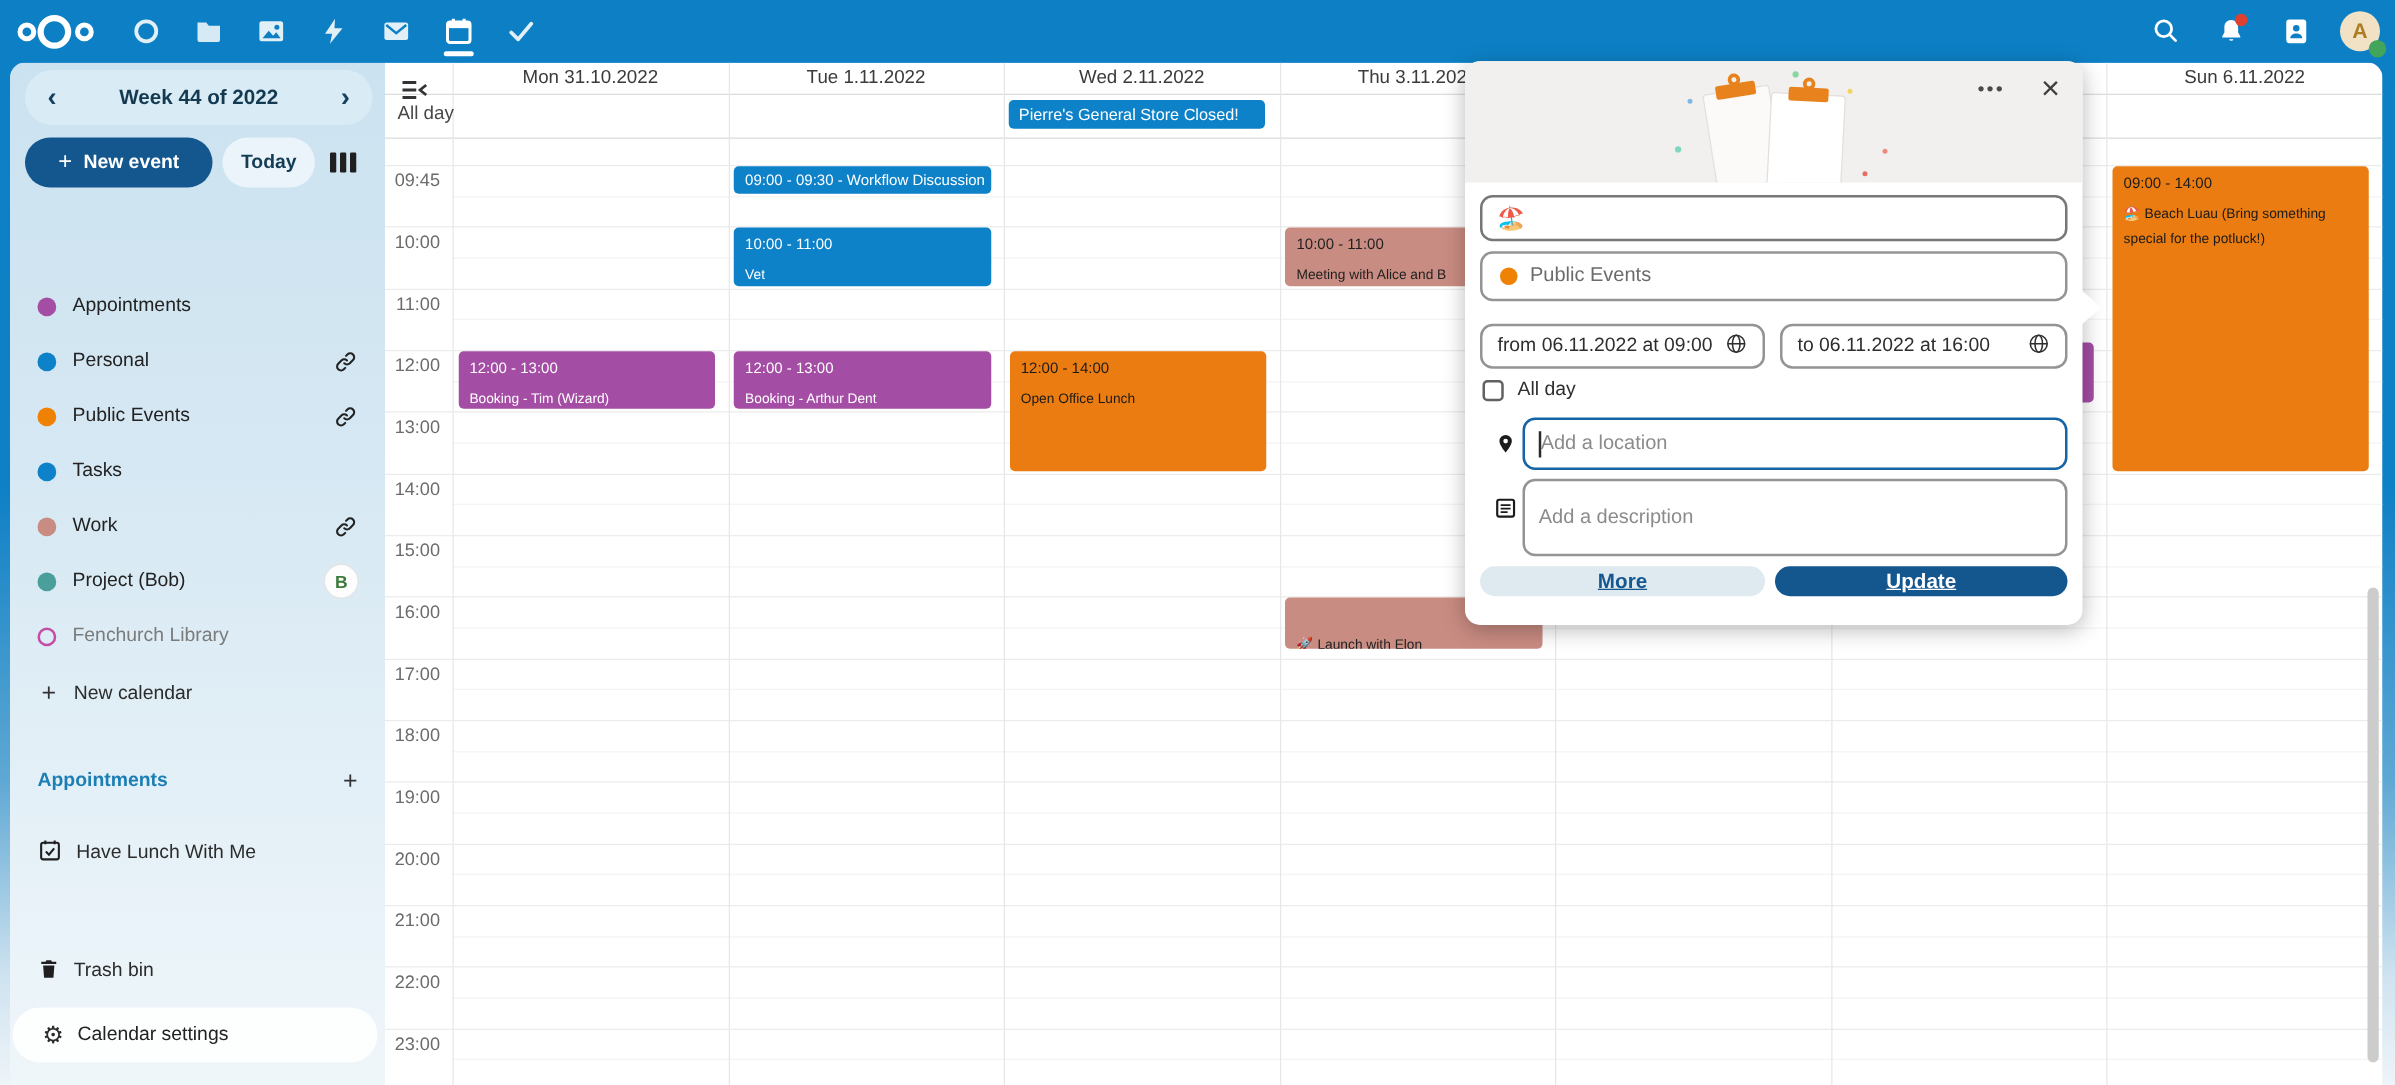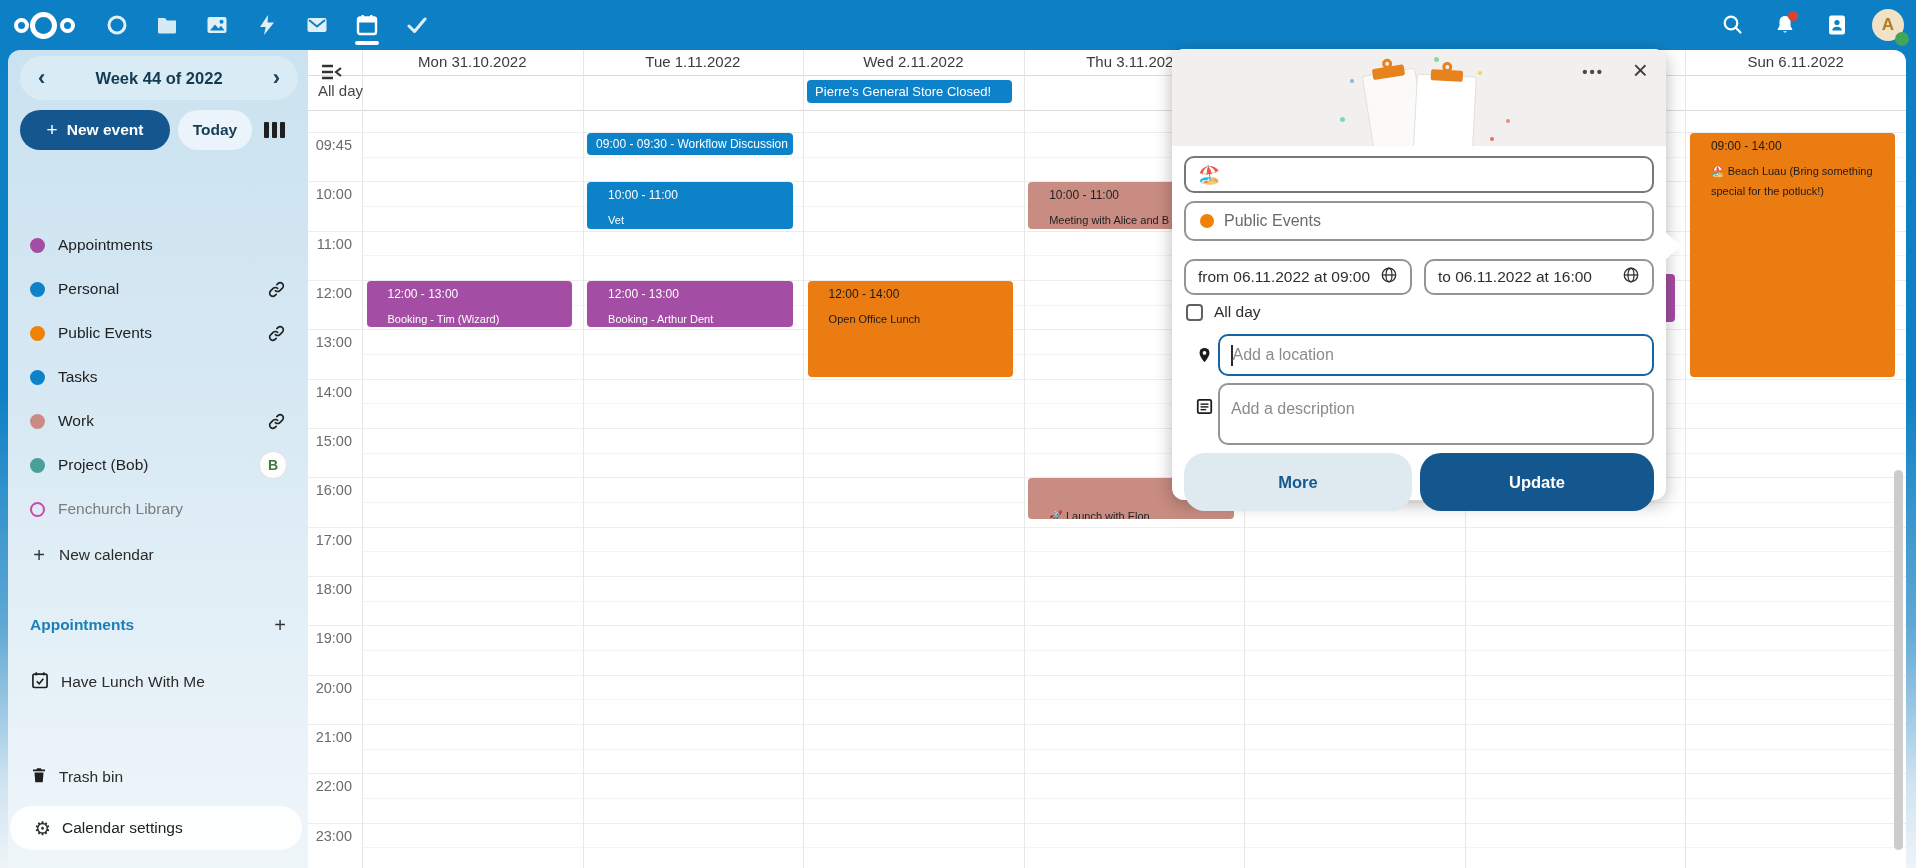--- a/index.html
+++ b/index.html
@@ -60,21 +60,21 @@
   
   .calarea { position:relative; flex:1; background:#fff; }
   .collapse-icon { position:absolute; left:12px; top:12px; width:24px; height:20px; cursor:pointer; z-index:4; }
   .allday-label { position:absolute; left:10px; top:32px; font-size:15px; color:#474747; z-index:4; }
   .dayhead { position:absolute; top:0; height:25px; line-height:23px; text-align:center; font-size:15px; color:#3b3b3b; cursor:pointer; z-index:3; }
   .gridline { position:absolute; background:#ececec; z-index:1; }
   .gridline.strong { background:#d9d9d9; }
   .gridline.faint { background:#f4f4f4; }
   .vline { position:absolute; width:1px; background:#e7e7e7; z-index:1; }
   .timelabel { position:absolute; width:44px; text-align:right; font-size:14.5px; color:#6b6b6b; z-index:2; }
-  .ev { position:absolute; border-radius:4px; overflow:hidden; padding:5px 21px; z-index:2; cursor:pointer; }
+  .ev { position:absolute; border-radius:4px; overflow:hidden; padding:5px 9px; z-index:2; cursor:pointer; }
   .ev .t { font-size:12px; min-height:17px; line-height:17px; }
   .ev .n { font-size:11px; margin-top:6px; line-height:20px; }
   .ev.compact { padding:2px 9px; }
   .ev.compact .c { font-size:12px; line-height:18px; white-space:nowrap; }
   .ev-blue { background:#0d82c9; color:#fff; }
   .ev-purple { background:#a44da4; color:#fff; }
   .ev-orange { background:#eb7c11; color:#1b1b1b; }
   .ev-salmon { background:#c98c82; color:#1f1f1f; }
   .allday-ev { position:absolute; top:30px; height:23px; border-radius:4px; background:#0d82c9; color:#fff; font-size:13px; line-height:23px; padding:0 8px; white-space:nowrap; overflow:hidden; z-index:2; cursor:pointer; }
   .scroll-thumb { position:absolute; right:3px; top:420px; width:9px; height:380px; border-radius:5px; background:#cccccc; z-index:5; }
@@ -98,22 +98,22 @@
   .p-date { top:210px; height:36px; border-color:#949494; padding:0 12px; font-size:15.5px; color:#2e2e2e; justify-content:space-between; }
   .p-from { left:12px; width:228px; }
   .p-to { left:252px; width:230px; }
   .p-allday { position:absolute; left:14px; top:254px; display:flex; align-items:center; gap:11px; cursor:pointer; }
   .p-allday .box { width:17px; height:17px; border:2px solid #616161; border-radius:4px; background:#fff; }
   .p-allday .lbl { font-size:15.5px; color:#2e2e2e; }
   .p-iconcol { position:absolute; left:22px; width:20px; display:flex; justify-content:center; }
   .p-loc { left:46px; top:285px; width:436px; height:42px; border-color:#1464a6; padding:0 11px; }
   .caret { display:inline-block; width:1.5px; height:21px; background:#2b2b2b; vertical-align:middle; }
   .ph { color:#8b8b8b; font-size:16px; }
-  .p-desc { left:46px; top:334px; width:436px; height:62px; border-color:#949494; align-items:flex-end; padding:25px 11px; }
-  .p-btn { position:absolute; top:404px; height:58px; border:none; border-radius:21px; font-weight:bold; font-size:16.5px; cursor:pointer; font-family:inherit; }
+  .p-desc { left:46px; top:334px; width:436px; height:62px; border-color:#949494; align-items:center; padding:25px 11px; }
+  .p-btn { position:absolute; top:404px; height:24px; border:none; border-radius:21px; font-weight:bold; font-size:16.5px; cursor:pointer; font-family:inherit;text-decoration:underline; }
   .p-more { left:12px; width:228px; background:#dfe9f0; color:#15588f; }
   .p-update { left:248px; width:234px; background:#14578f; color:#fff; }
 </style>
 </head>
 <body>
 
 <div class="screen">
 
   <header class="topbar">
     <div class="nc-logo">

